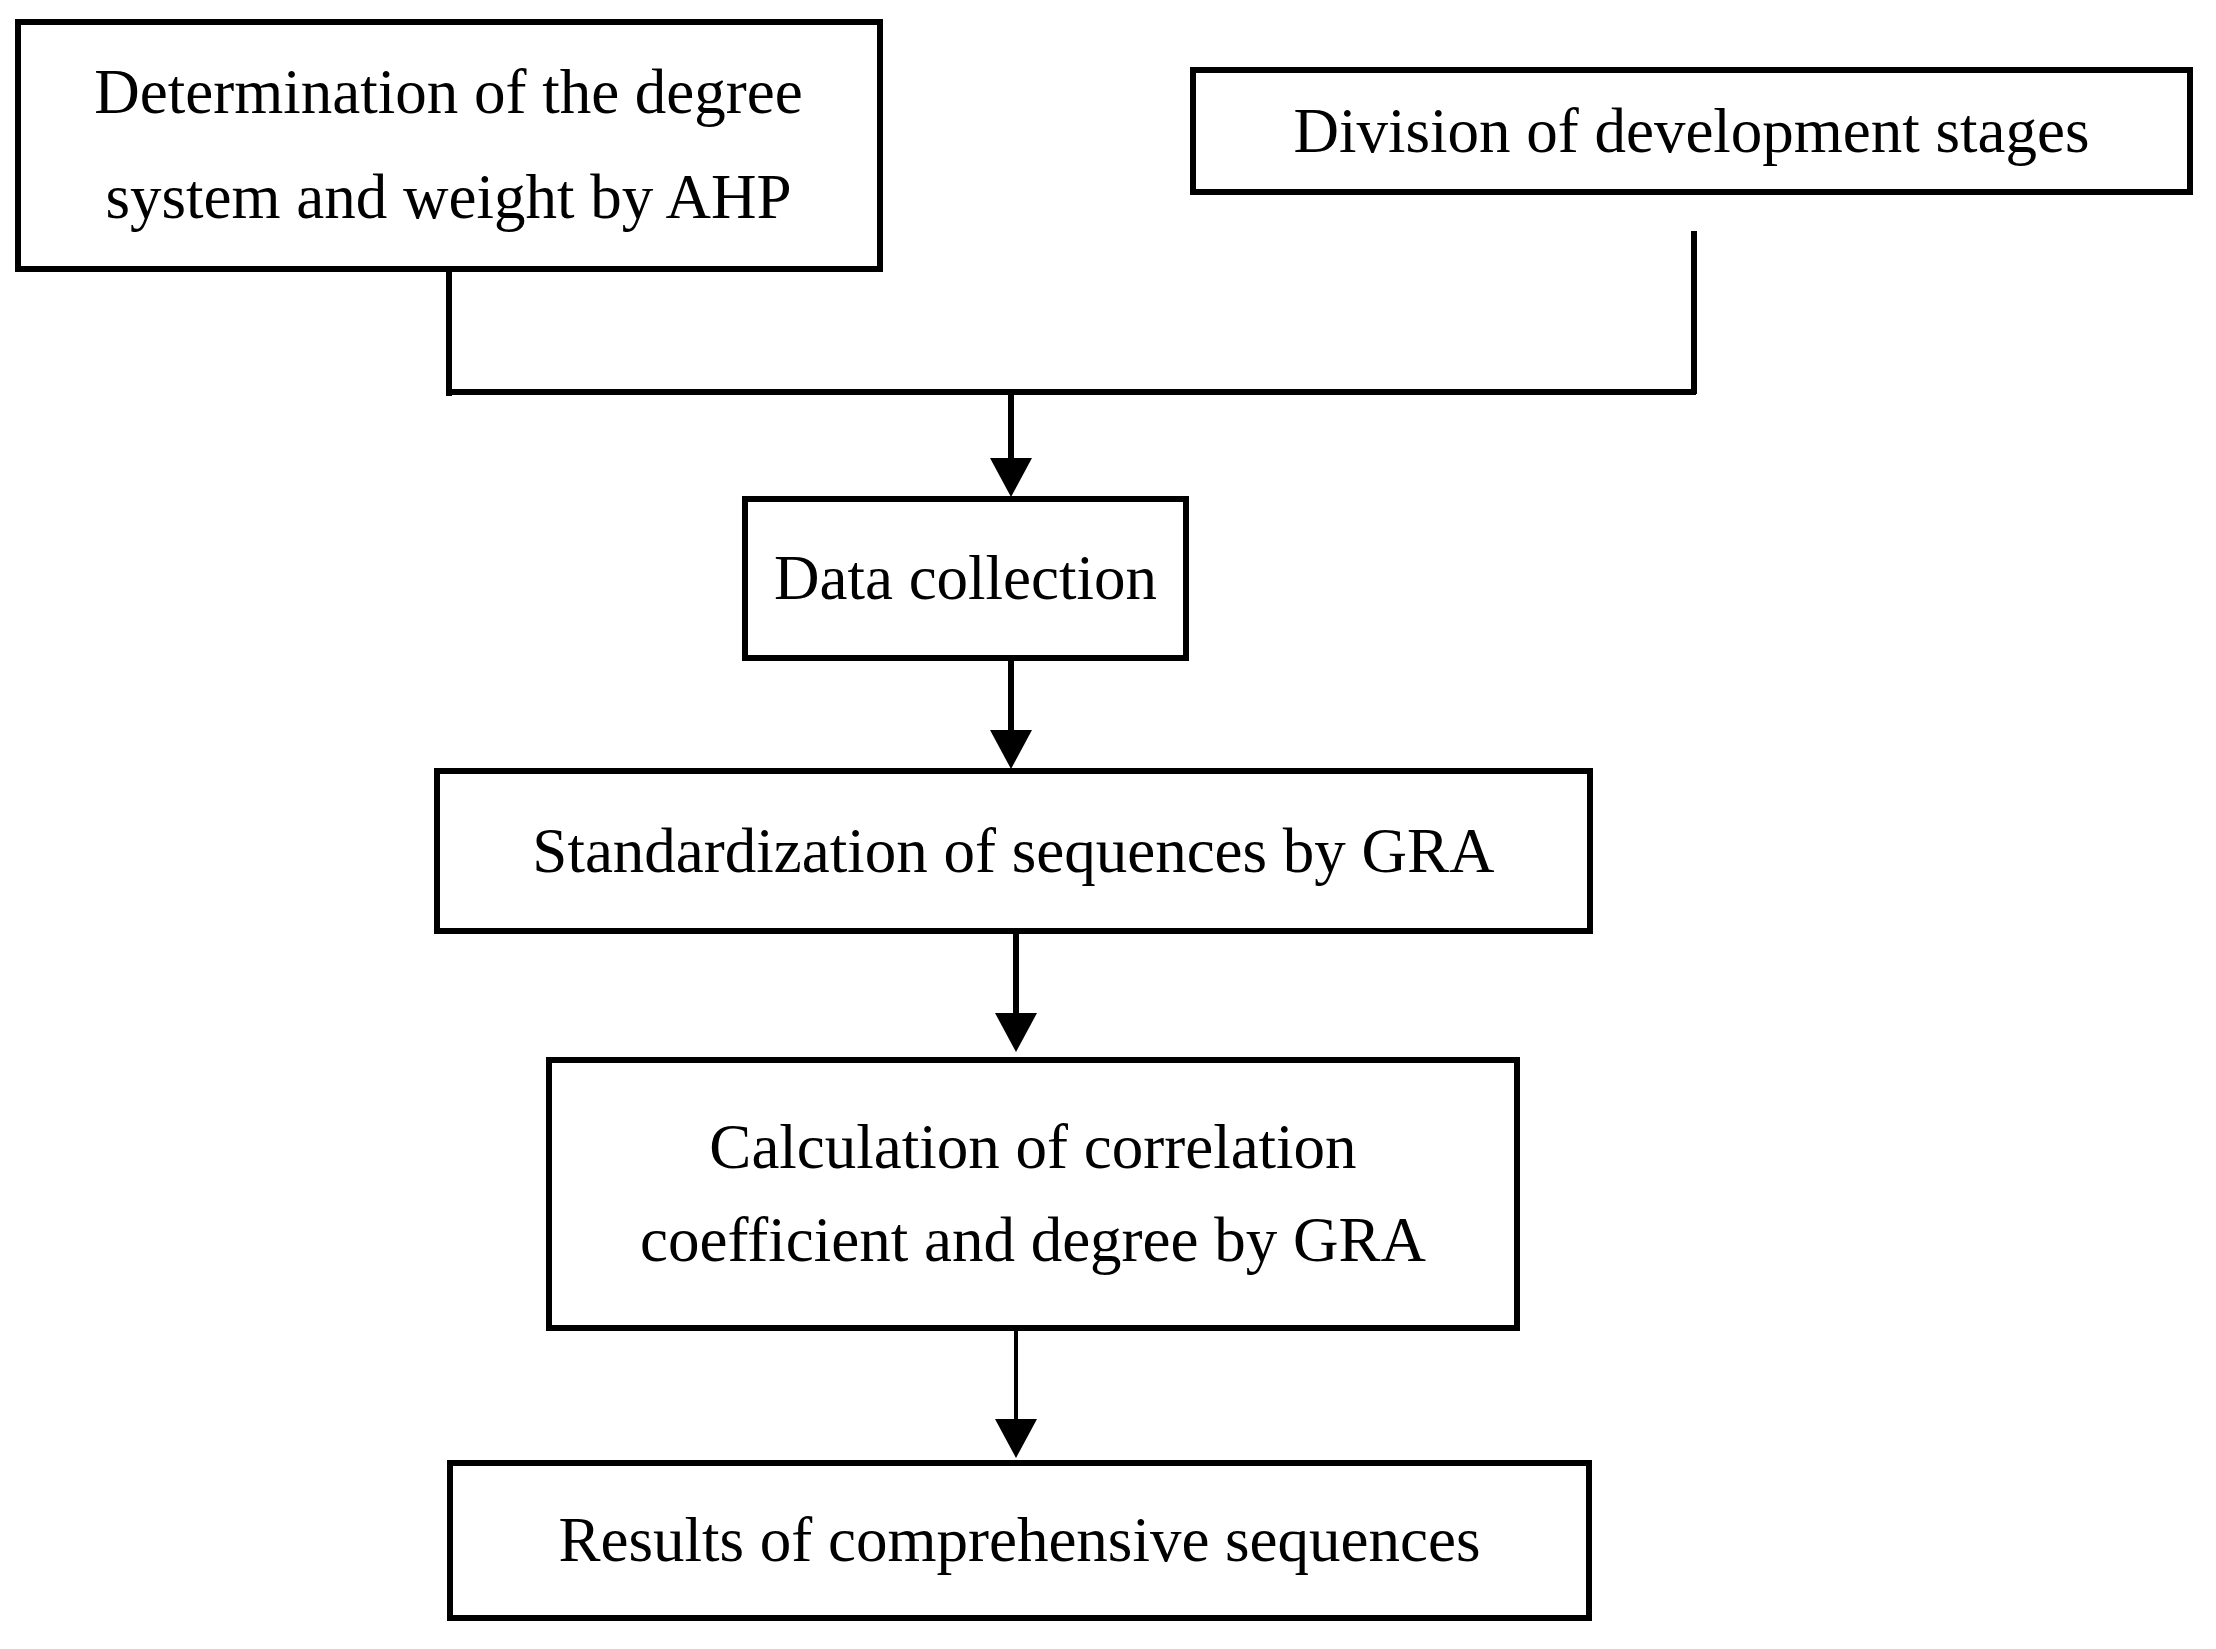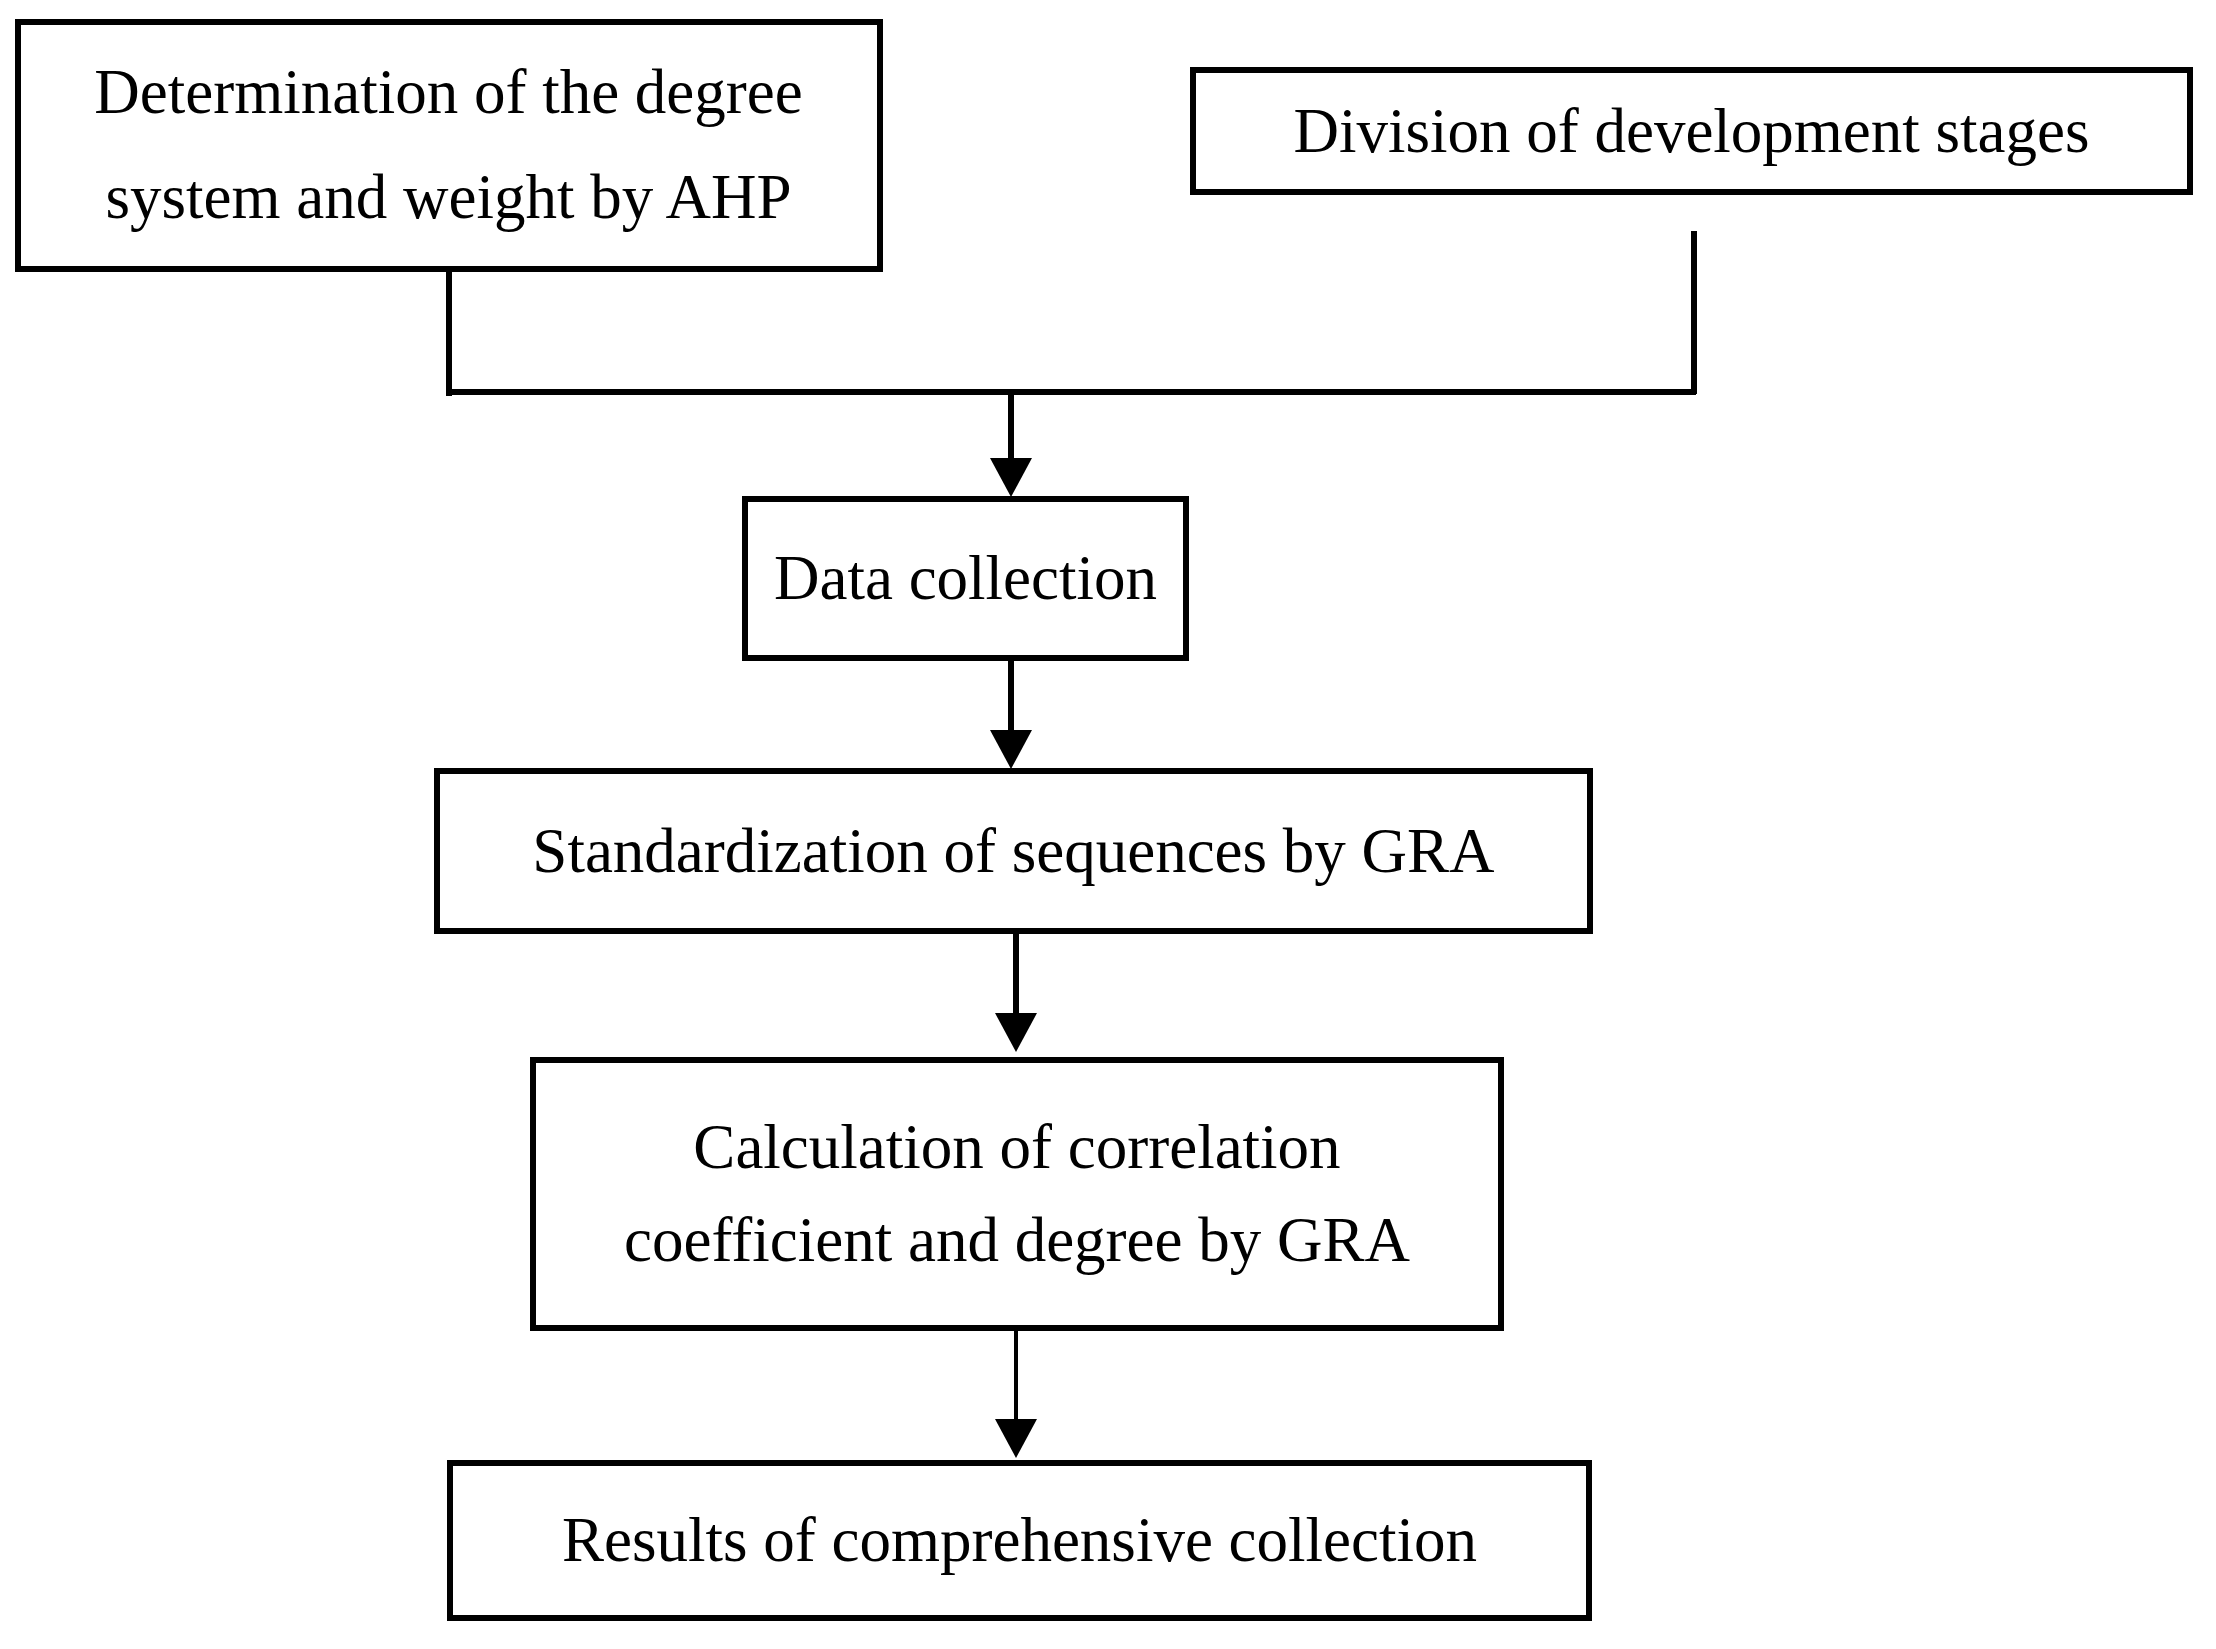--- a/index.html
+++ b/index.html
@@ -27,21 +27,21 @@
     background: var(--bg);
     color: var(--text);
     display: flex;
     align-items: center;
     justify-content: center;
     text-align: center;
     font-size: 63px;
     line-height: 1.66;
     white-space: pre-line;
   }
-  .node--tight { line-height: 1.48; }
+  .node--tight { line-height: 1.48; margin-left: 16px; }
 
   
   #node-determination { left: 14.5px;   top: 18.5px;   width: 868px; height: 253px; }
   #node-division      { left: 1190px; top: 67px;   width: 1003px; height: 128px; }
   #node-data          { left: 742px;  top: 496px;  width: 447px;  height: 165px; }
   #node-standardization { left: 434px; top: 768px; width: 1159px; height: 166px; }
   #node-calculation   { left: 530px;  top: 1057px; width: 974px; height: 274px; }
   #node-results       { left: 447px;  top: 1460px; width: 1145px; height: 161px; }
 
   .line {
@@ -79,21 +79,21 @@
 
   <div class="node" id="node-division">Division of development stages</div>
 
   <div class="node" id="node-data">Data collection</div>
 
   <div class="node" id="node-standardization">Standardization of sequences by GRA</div>
 
   <div class="node node--tight" id="node-calculation">Calculation of correlation
 coefficient and degree by GRA</div>
 
-  <div class="node" id="node-results">Results of comprehensive collection</div>
+  <div class="node" id="node-results">Results of comprehensive sequences</div>
 
   <div class="line" id="conn-v-left"></div>
   <div class="line" id="conn-v-right"></div>
   <div class="line" id="conn-h-merge"></div>
 
   <div class="line" id="shaft-to-data"></div>
   <div class="line" id="shaft-to-standardization"></div>
   <div class="line" id="shaft-to-calculation"></div>
   <div class="line" id="shaft-to-results"></div>
 

